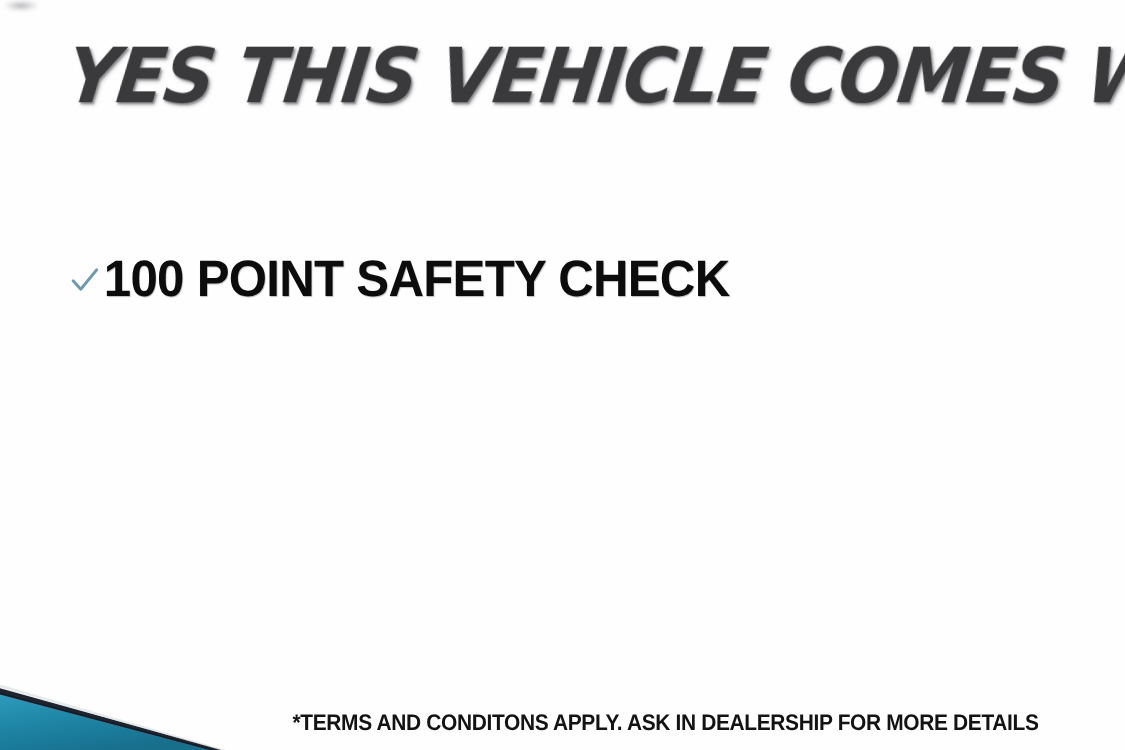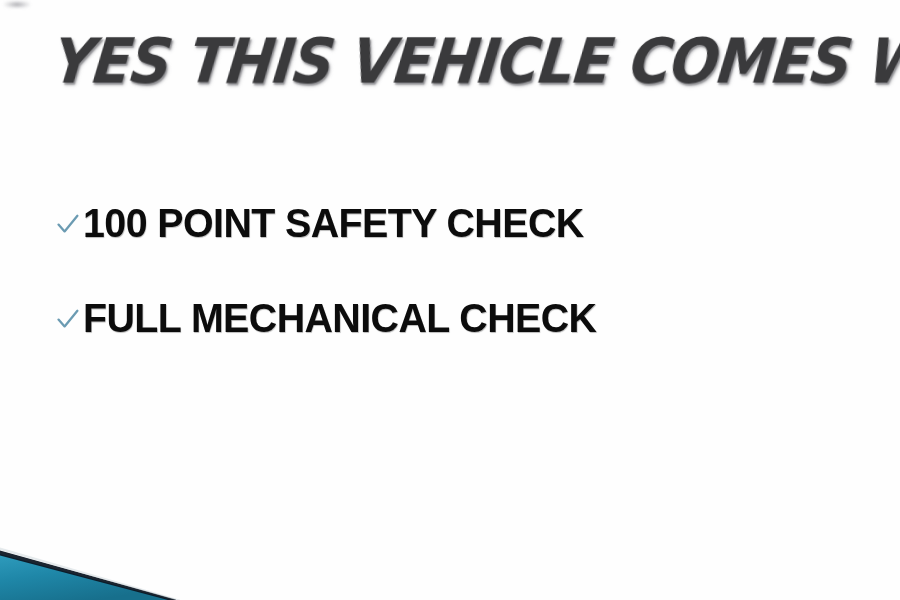--- a/index.html
+++ b/index.html
@@ -136,26 +136,20 @@
 
   <div class="feature-list">
 
     <div class="feature-row">
       <svg class="check-icon" viewBox="0 0 24 26" aria-hidden="true">
         <path d="M2.5 13.6 L8.6 20.4 L21.4 4.8" fill="none" stroke="#5e93ab" stroke-width="2.3" stroke-linecap="round" stroke-linejoin="round" opacity="0.92"></path>
       </svg>
       <span class="feature-label">100 POINT SAFETY CHECK</span>
     </div>
 
-    <div class="feature-row">
-      <svg class="check-icon" viewBox="0 0 24 26" aria-hidden="true">
-        <path d="M2.5 13.6 L8.6 20.4 L21.4 4.8" fill="none" stroke="#5e93ab" stroke-width="2.3" stroke-linecap="round" stroke-linejoin="round" opacity="0.92"></path>
-      </svg>
-      <span class="feature-label">FULL MECHANICAL CHECK</span>
-    </div>
 
 
 
   </div>
 
   <div class="wedge-group">
     <svg width="230" height="70" viewBox="0 0 230 70" aria-hidden="true">
       <defs>
         <linearGradient id="tealGrad" x1="0" y1="0" x2="0.55" y2="1">
           <stop offset="0%" stop-color="#2f9cbd"></stop>
@@ -165,14 +159,17 @@
       </defs>
 
       <path d="M0 24 L172 70 L0 70 Z" fill="url(#tealGrad)"></path>
 
       <path d="M0 20.5 L176 69.5 L176 70 L168 70 L0 25.5 Z" fill="#0b1420" opacity="0.93"></path>
 
       <path d="M0 17.5 L180 69.8 L180 70 L176 70 L0 20.0 Z" fill="#cfd8dd" opacity="0.55"></path>
     </svg>
   </div>
 
+  <div class="disclaimer">
+    <span class="disclaimer-text">*TERMS AND CONDITONS APPLY. ASK IN DEALERSHIP FOR MORE DETAILS</span>
+  </div>
 
 </div>
 
 </body></html>

